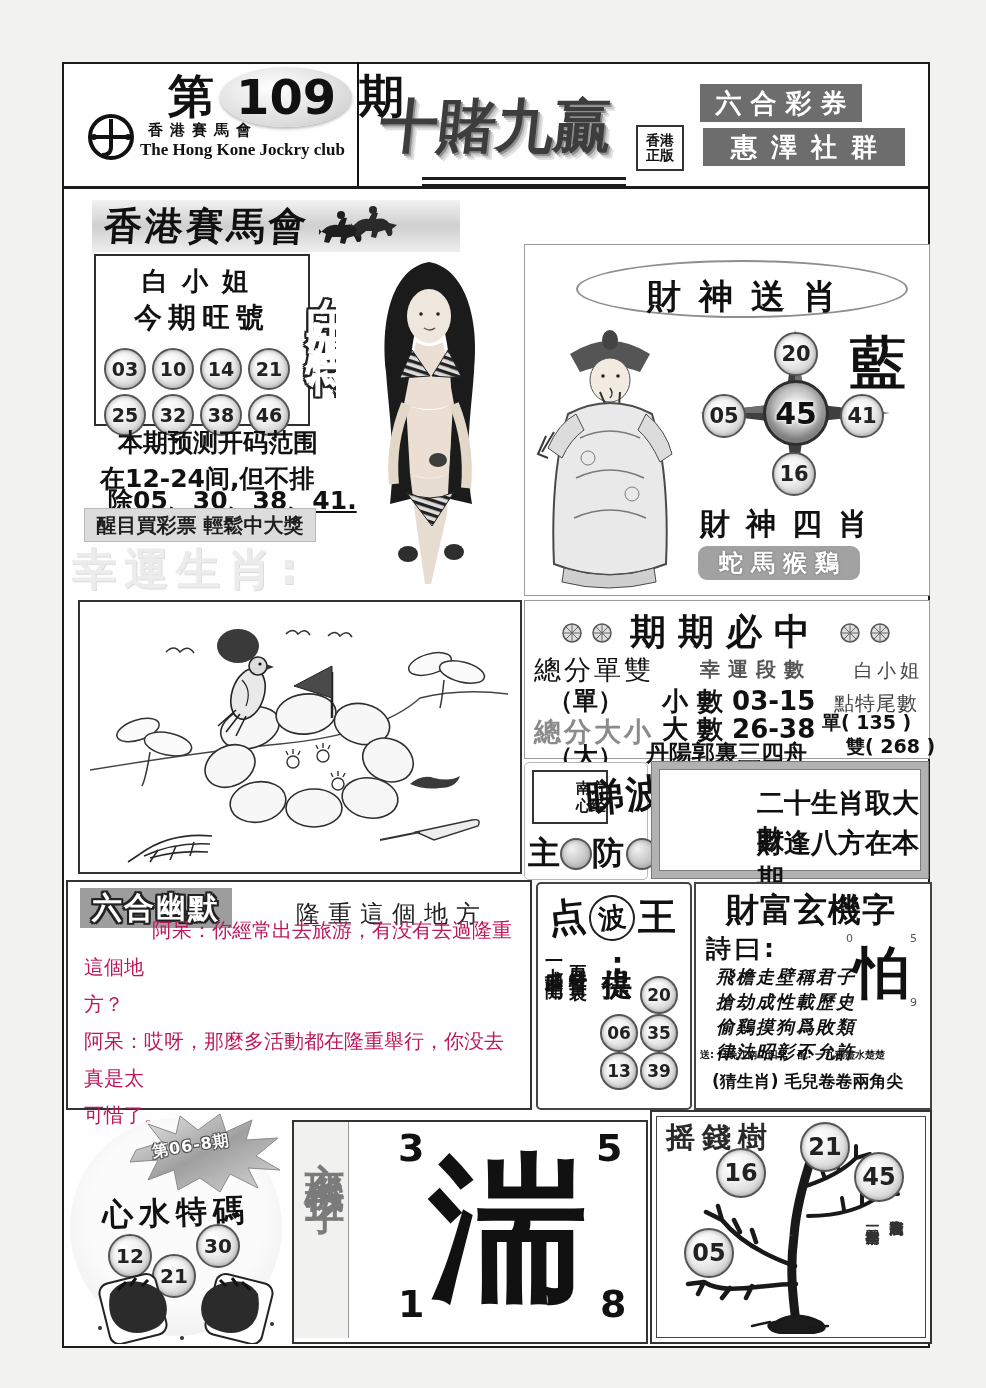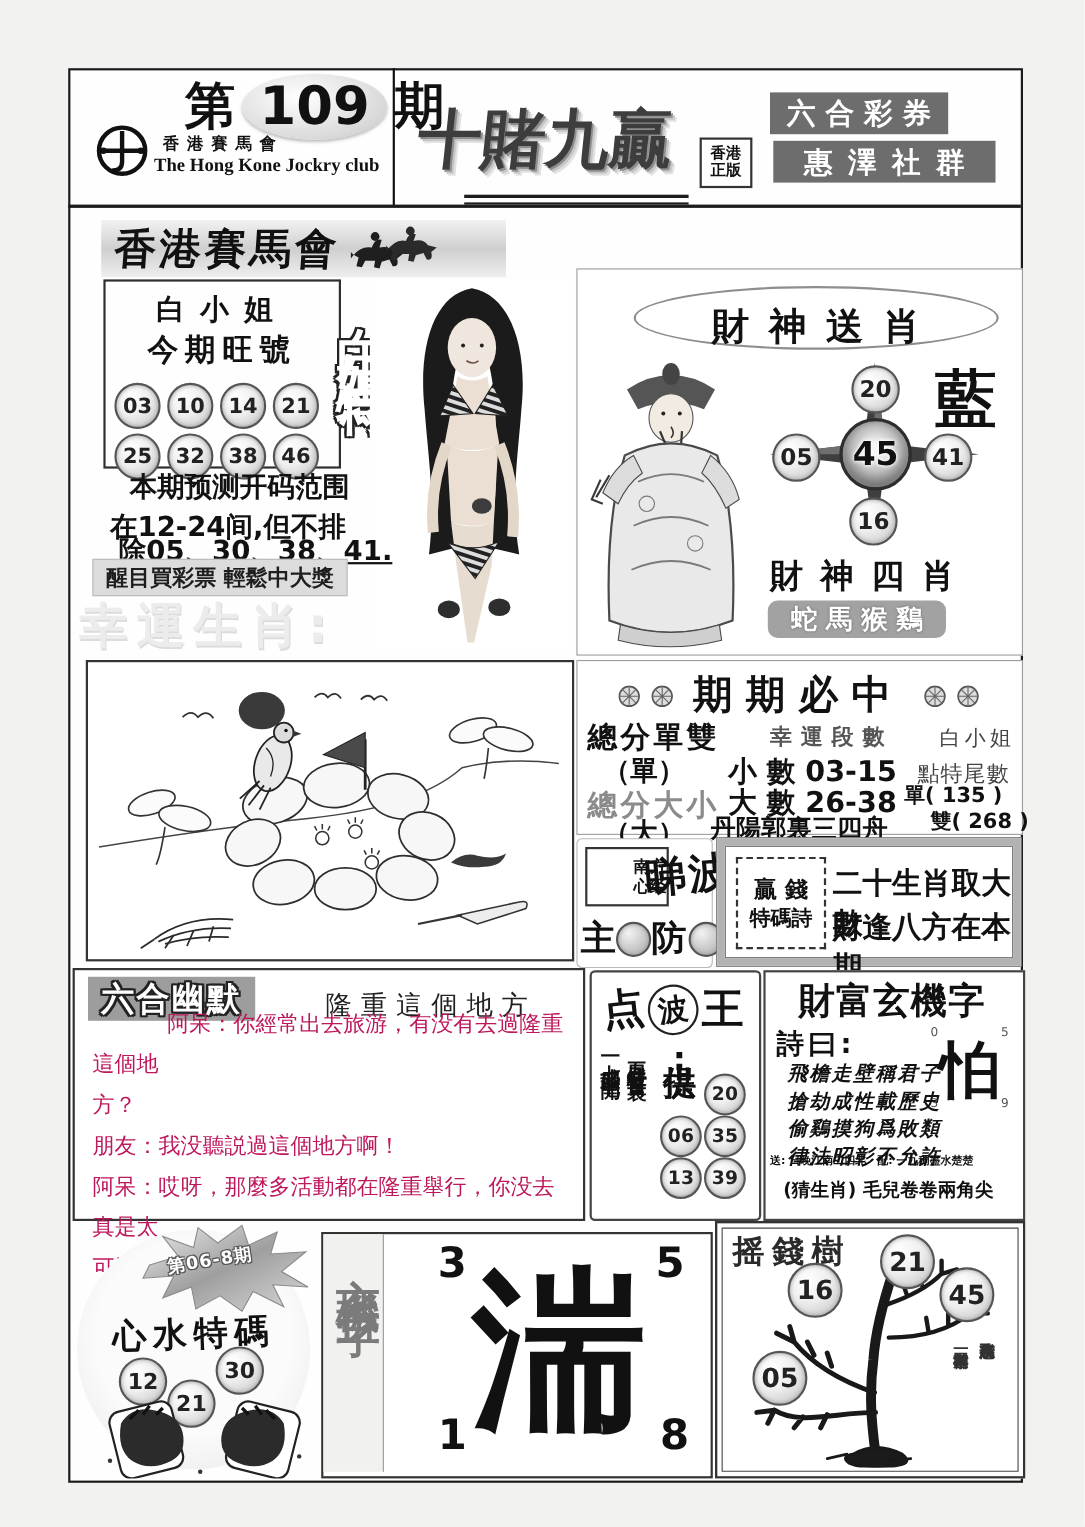--- a/index.html
+++ b/index.html
@@ -244,21 +244,21 @@
     <span class="hw" style="font-size:36px;letter-spacing:12px;margin:0 8px;">期期必中</span>
     <svg width="20" height="20" viewBox="0 0 20 20">
         <circle cx="10" cy="10" r="9" fill="#ddd" stroke="#555" stroke-width="1.5"></circle>
         <path d="M10 1 v18 M1 10 h18 M3.5 3.5 l13 13 M16.5 3.5 l-13 13" stroke="#666" stroke-width="1"></path>
       </svg>
     <svg width="20" height="20" viewBox="0 0 20 20">
         <circle cx="10" cy="10" r="9" fill="#ddd" stroke="#555" stroke-width="1.5"></circle>
         <path d="M10 1 v18 M1 10 h18 M3.5 3.5 l13 13 M16.5 3.5 l-13 13" stroke="#666" stroke-width="1"></path>
       </svg>
   </div>
-  <div class="abs" style="left:534px;top:652px;font-size:27px;font-weight:700;letter-spacing:3px;">總分單雙</div>
+  <div class="abs" style="left:534px;top:652px;font-size:27px;font-weight:400;letter-spacing:3px;">總分單雙</div>
   <div class="abs" style="left:548px;top:684px;font-size:25px;font-weight:bold;">（單）</div>
   <div class="abs" style="left:700px;top:656px;font-size:20px;color:#555;letter-spacing:8px;font-weight:bold;">幸運段數</div>
   <div class="abs" style="left:854px;top:658px;font-size:19px;color:#444;letter-spacing:4px;">白小姐</div>
   <div class="abs" style="left:662px;top:684px;font-size:26px;font-weight:bold;">小 數 03-15</div>
   <div class="abs" style="left:834px;top:690px;font-size:20px;color:#444;letter-spacing:1px;">點特尾數</div>
   <div class="abs" style="left:534px;top:714px;font-size:27px;color:#8b8b8b;font-weight:bold;letter-spacing:3px;">總分大小</div>
   <div class="abs" style="left:662px;top:712px;font-size:26px;font-weight:bold;">大 數 26-38</div>
   <div class="abs" style="left:822px;top:710px;font-size:19px;font-weight:bold;">單( 135 )</div>
   <div class="abs" style="left:548px;top:740px;font-size:25px;font-weight:bold;">（大）</div>
   <div class="abs hw" style="left:646px;top:738px;font-size:23px;">丹陽郭裏三四舟</div>
@@ -269,35 +269,30 @@
     <span style="font-size:15px;font-weight:bold;">南方</span>
     <span style="font-size:15px;font-weight:bold;">心经</span>
   </div>
   <div class="abs hw" style="left:586px;top:770px;font-size:38px;transform:rotate(-5deg);letter-spacing:2px;">睇波</div>
   <div class="abs hw" style="left:528px;top:832px;font-size:32px;">主</div>
   <div class="ball gray" style="left:560px;top:838px;width:28px;height:28px;"></div>
   <div class="abs hw" style="left:592px;top:832px;font-size:32px;">防</div>
   <div class="ball gray" style="left:626px;top:838px;width:28px;height:28px;"></div>
 
   <div class="abs" style="left:652px;top:762px;width:276px;height:116px;box-sizing:border-box;border:7px solid #b2b2b2;box-shadow:inset 0 0 0 1px #7d7d7d,0 0 0 1px #7d7d7d;background:#fff;">
-    <div style="position:absolute;left:10px;top:10px;width:78px;height:80px;border:2px dashed #333;display:flex;flex-direction:column;align-items:center;justify-content:center;">
-      <span class="hw" style="font-size:21px;">贏 錢</span>
-      <span class="hw" style="font-size:19px;">特碼詩</span>
-    </div>
     <div style="position:absolute;left:98px;top:56px;font-size:27px;font-weight:900;">財逢八方在本期</div>
     <div style="position:absolute;left:98px;top:16px;font-size:27px;font-weight:900;">二十生肖取大數</div>
   </div>
 
   <div class="abs panel" style="left:66px;top:880px;width:462px;height:226px;"></div>
   <div class="abs outline-dark" style="left:80px;top:888px;width:152px;height:40px;background:#9d9d9d;display:flex;align-items:center;justify-content:center;font-size:30px;font-weight:900;letter-spacing:2px;text-align:center;">六合幽默</div>
   <div class="abs" style="left:296px;top:898px;font-size:24px;letter-spacing:8px;color:#222;">隆重這個地方</div>
   <div class="abs" style="left:84px;top:912px;width:430px;font-size:20px;line-height:37px;color:#be185d;">
     <div style="text-indent:3.4em;">阿呆：你經常出去旅游，有没有去過隆重這個地</div>
     <div>方？</div>
-    <div>朋友：我没聽説過這個地方啊！</div>
     <div>阿呆：哎呀，那麼多活動都在隆重舉行，你没去真是太</div>
     <div>可惜了。</div>
   </div>
 
   <div class="abs" style="left:536px;top:882px;width:152px;height:224px;border:2px solid #444;border-radius:5px;background:#fff;"></div>
   <div class="abs" style="left:536px;top:892px;width:152px;display:flex;align-items:center;justify-content:center;gap:3px;">
     <span class="hw" style="font-size:38px;transform:rotate(-6deg);">点</span>
     <span class="hw" style="width:42px;height:42px;border:2.5px solid #222;border-radius:50%;display:flex;align-items:center;justify-content:center;font-size:27px;transform:rotate(-8deg);">波</span>
     <span class="hw" style="font-size:38px;">王</span>
   </div>

